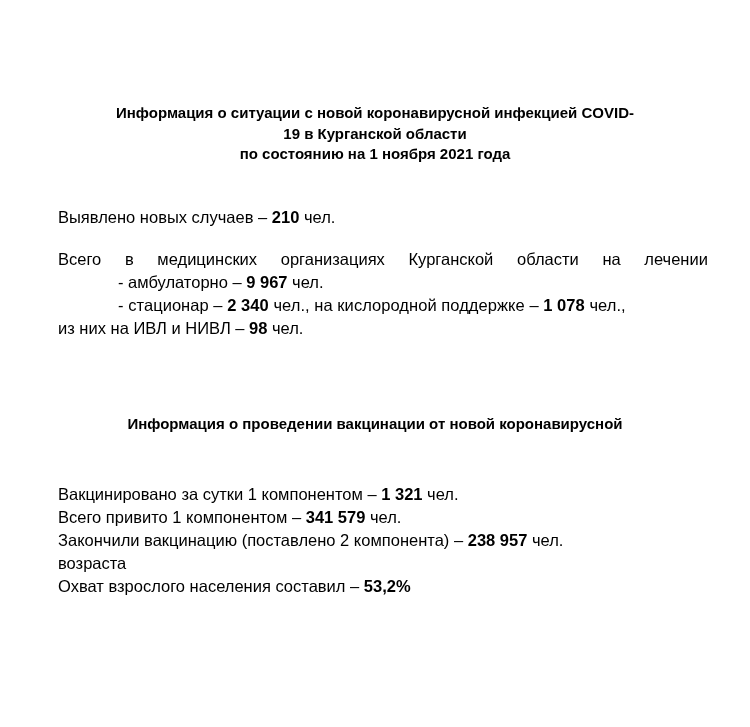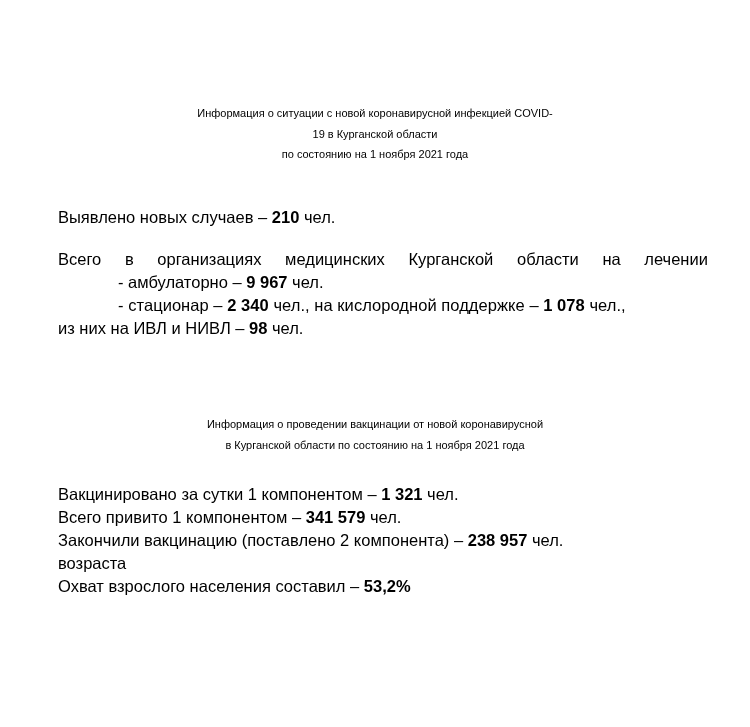--- a/index.html
+++ b/index.html
@@ -1,19 +1,19 @@
 <!DOCTYPE html>
 <html><head>
 <meta charset="utf-8">
 <style>
   html, body { margin: 0; padding: 0; background: #ffffff; }
   body { width: 750px; height: 727px; position: relative; overflow: hidden;
          font-family: "Liberation Sans", sans-serif; color: #000; font-size: 16.5px; }
   .heading { position: absolute; left: 50px; width: 650px; text-align: center;
-             font-weight: normal; font-size: 11px; line-height: 20.5px; }
+             font-weight: bold; font-size: 15px; line-height: 20.5px; }
   .para { position: absolute; left: 50px; width: 650px; line-height: 23px; margin-left: 8px; }
   .line { display: block; white-space: nowrap; }
   .indent { padding-left: 60px; }
   b { font-weight: bold; }
   .jline { display: flex; justify-content: space-between; white-space: nowrap; }
 </style>
 </head>
 <body>
 
 <div class="heading" style="top:103px;">
@@ -23,41 +23,40 @@
 </div>
 
 <div class="para" style="top:206px;">
   <span>Выявлено новых случаев – </span><b>210</b><span> чел.</span>
 </div>
 
 <div class="para" style="top:248px;">
   <div class="jline">
     <span>Всего</span>
     <span>в</span>
+    <span>медицинских</span>
     <span>организациях</span>
-    <span>медицинских</span>
     <span>Курганской</span>
     <span>области</span>
     <span>на</span>
     <span>лечении</span>
   </div>
   <div class="line indent">
     <span>- амбулаторно – </span><b>9 967</b><span> чел.</span>
   </div>
   <div class="line indent" style="letter-spacing:0.05px;">
     <span>- стационар – </span><b>2 340</b><span> чел., на кислородной поддержке – </span><b>1 078</b><span> чел.,</span>
   </div>
   <div class="line">
     <span>из них на ИВЛ и НИВЛ – </span><b>98</b><span> чел.</span>
   </div>
 </div>
 
 <div class="heading" style="top:414px;">
   <span class="line">Информация о проведении вакцинации от новой коронавирусной</span>
-  <span class="line">в Курганской области по состоянию на 1 ноября 2021 года</span>
 </div>
 
 <div class="para" style="top:483px;">
   <div class="line">
     <span>Вакцинировано за сутки 1 компонентом – </span><b>1 321</b><span> чел.</span>
   </div>
   <div class="line">
     <span>Всего привито 1 компонентом – </span><b>341 579</b><span> чел.</span>
   </div>
   <div class="line">

